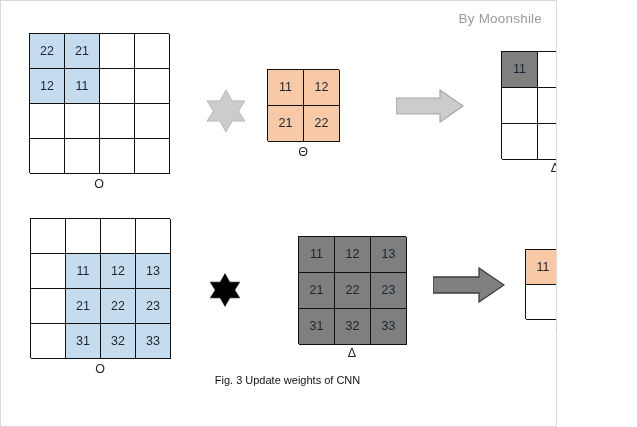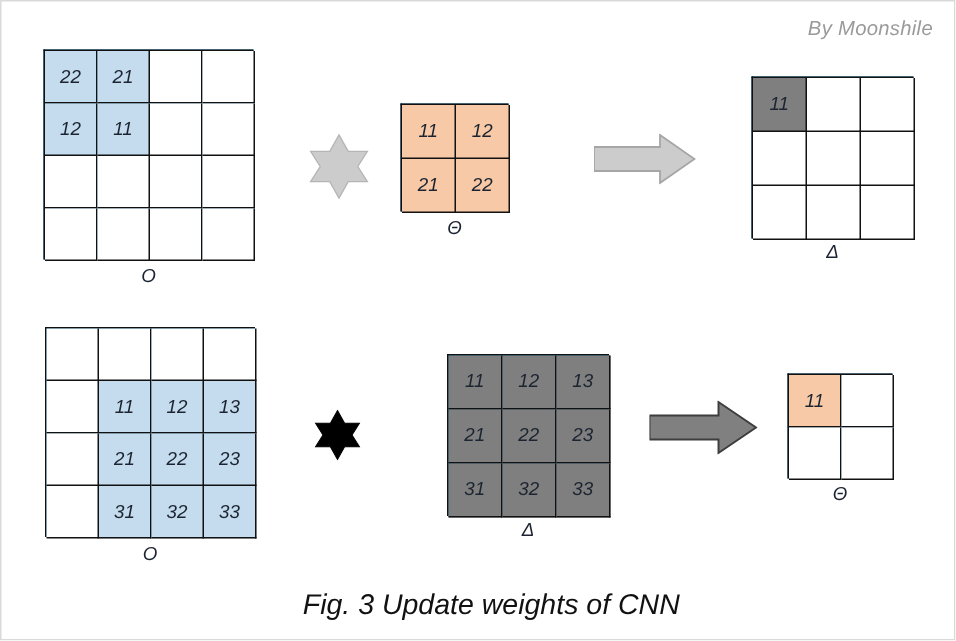--- a/index.html
+++ b/index.html
@@ -5,27 +5,26 @@
   html, body {
     margin: 0;
     padding: 0;
     background: #ffffff;
   }
   body {
     font-family: "Liberation Sans", sans-serif;
   }
   #figure {
     position: relative;
-    width: 637px;
+    width: 557px;
     height: 427px;
     background: #ffffff;
     border: 1px solid #d9d9d9;
     box-sizing: border-box;
     overflow: hidden;
-    font-style: italic;
   }
 
   
   .credit {
     position: absolute;
     right: 14px;
     top: 10px;
     font-size: 13.5px;
     color: #9a9a9a;
     letter-spacing: .2px;
@@ -106,23 +105,23 @@
   
   .arrow { position: absolute; }
   #arrow-top    { left: 395px; top: 88px;  width: 68px; height: 34px; }
   #arrow-bottom { left: 432px; top: 266px; width: 72px; height: 36px; }
 
   
   .caption {
     position: absolute;
     left: 0;
     right: 0;
-    top: 392px;
+    top: 373px;
     text-align: center;
-    font-size: 19px;
+    font-size: 11px;
     color: #111;
     white-space: nowrap;
     user-select: none;
     margin-left: 18px;
   }
 </style>
 </head>
 <body>
 
 <div id="figure">

